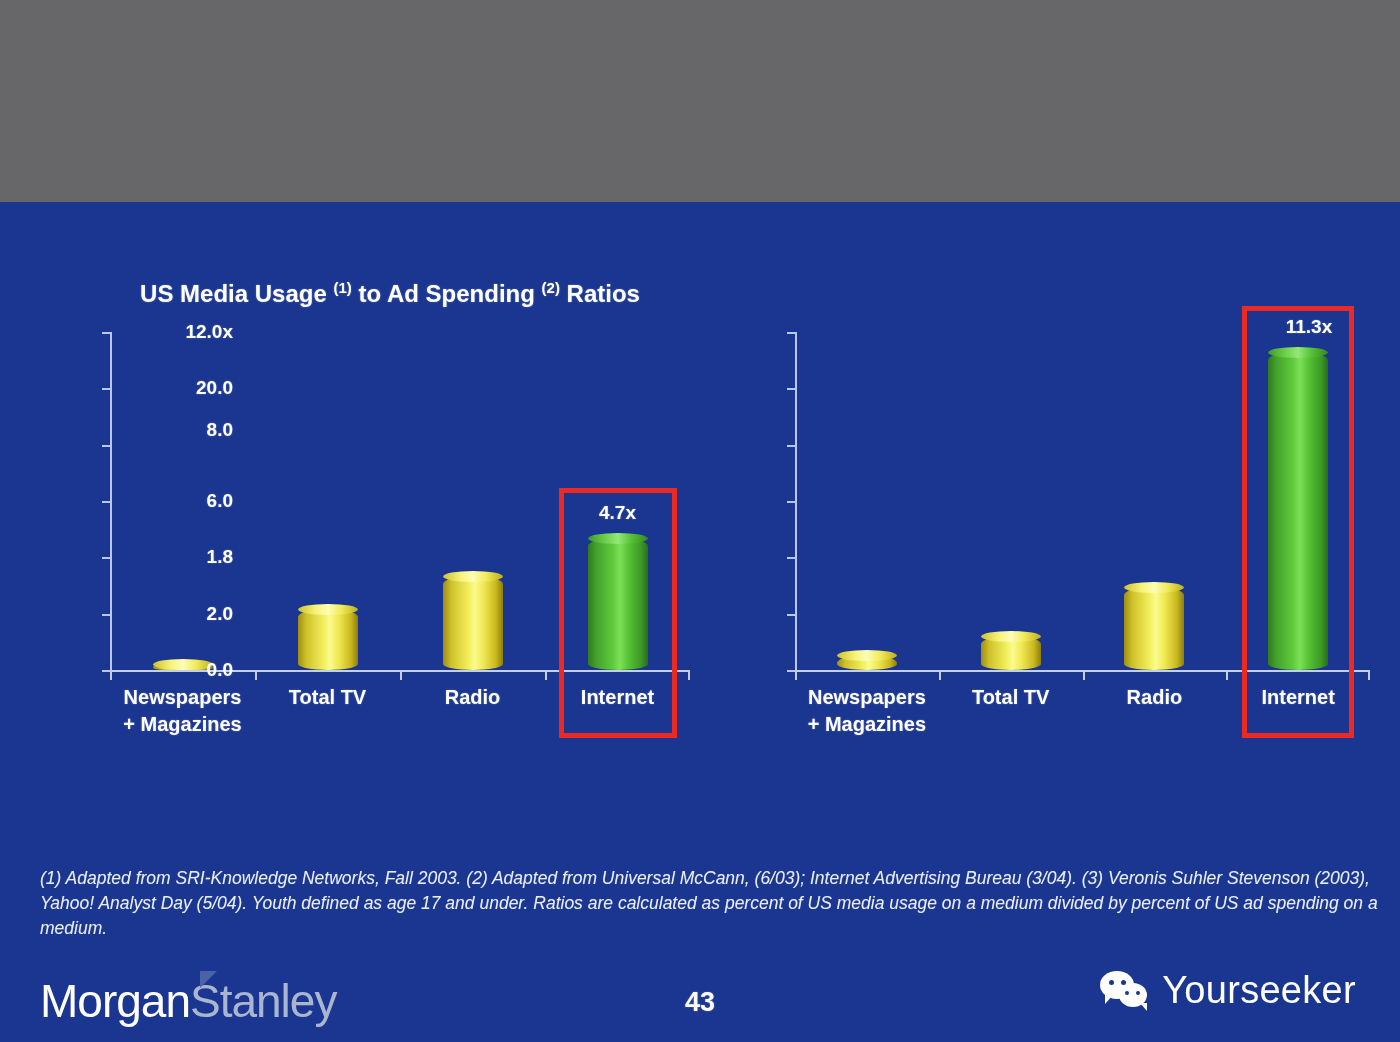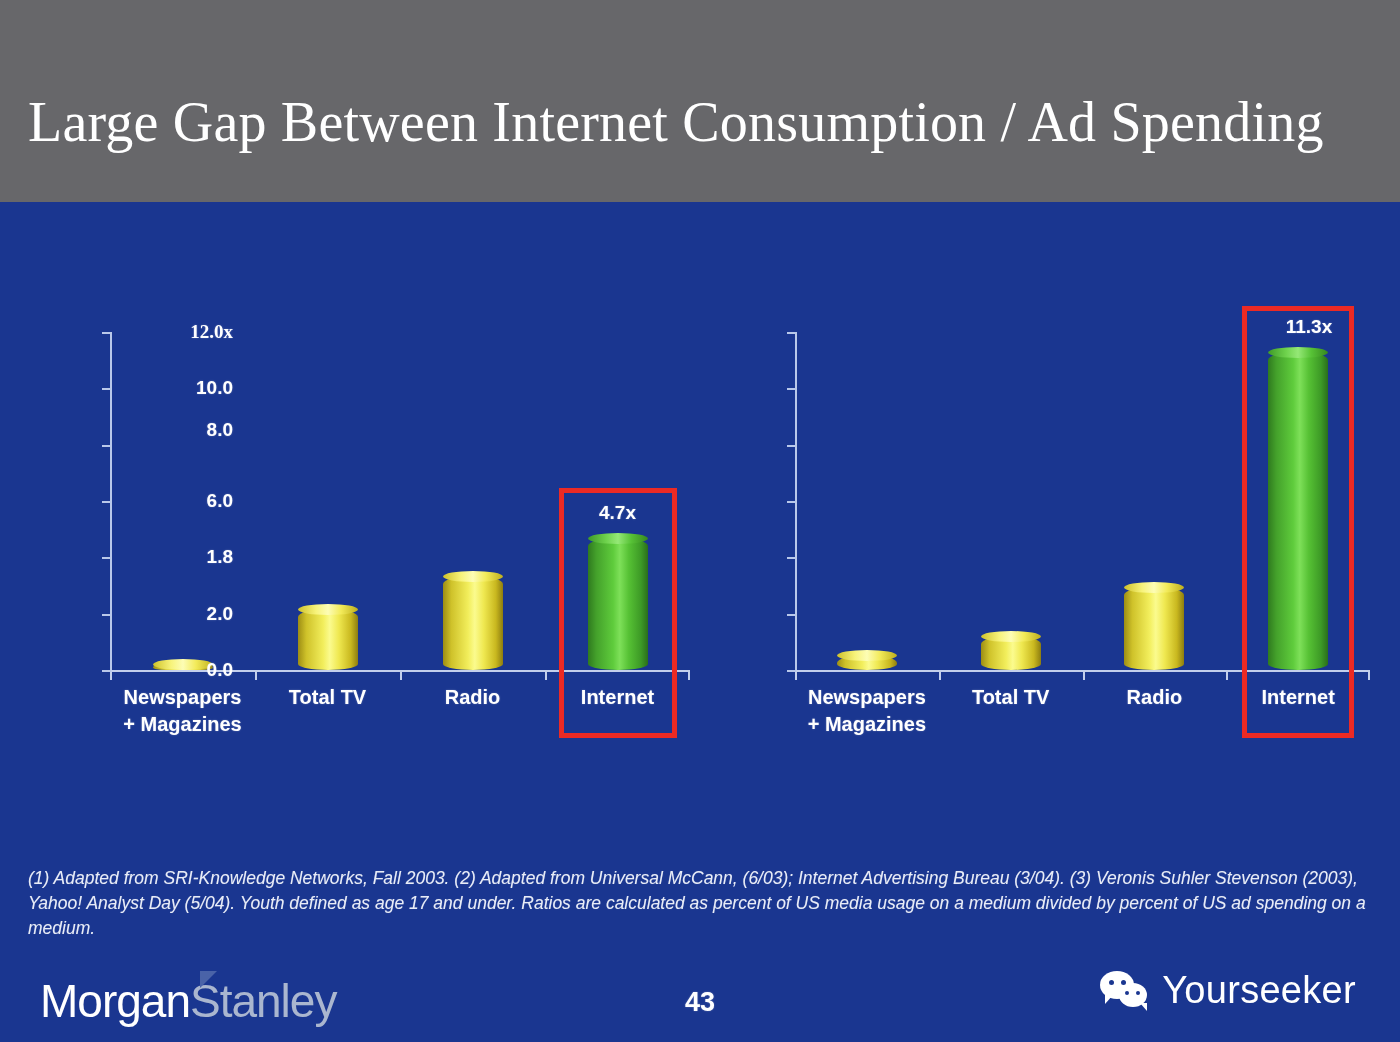--- a/index.html
+++ b/index.html
@@ -153,21 +153,21 @@
   .highlight-box {
     position: absolute;
     border: 5px solid #ec2a24;
     background: transparent;
     pointer-events: none;
   }
 
   
   #footnote {
     position: absolute;
-    left: 28px; top: 866px;
+    left: 40px; top: 866px;
     width: 1344px;
     color: #e8ecf7;
     font-size: 17.5px;
     font-style: italic;
     line-height: 25px;
     text-shadow: 0 0 1px rgba(255,255,255,.25);
   }
 
   
   #footer {
@@ -242,23 +242,25 @@
   .wechat-icon .d2 { left: 21px; top: 9px; }
   .wechat-icon .d3 { left: 25px; top: 20px; width: 4px; height: 4px; }
   .wechat-icon .d4 { left: 36px; top: 20px; width: 4px; height: 4px; }
 </style>
 </head>
 <body>
 
 <div id="slide">
 
   <div id="header"></div>
-  <div id="slide-title">Large Gap Between Internet Consumption / Ad Spending</div>
 
   <div class="chart-panel" id="chart-left">
+    <div class="chart-title">
+      <span>US Media Usage </span><sup>(1)</sup><span> to Ad Spending </span><sup>(2)</sup><span> Ratios</span>
+    </div>
     <div class="plot">
       <div class="plot-inner" id="plot-left">
           <div class="axis-v" style="left: 70px; top: 12px; height: 338px;"></div>
           <div class="axis-h" style="left: 70px; top: 350px; width: 580px;"></div>
           <div class="ytick-mark" style="left: 62px; top: 12px;"></div>
           <div class="ytick-mark" style="left: 62px; top: 68.3333px;"></div>
           <div class="ytick-mark" style="left: 62px; top: 124.667px;"></div>
           <div class="ytick-mark" style="left: 62px; top: 181px;"></div>
           <div class="ytick-mark" style="left: 62px; top: 237.333px;"></div>
           <div class="ytick-mark" style="left: 62px; top: 293.667px;"></div>
@@ -306,23 +308,23 @@
         </div>
     </div>
   </div>
 
   <div class="chart-panel" id="chart-right">
     <div class="plot">
       <div class="plot-inner" id="plot-right">
           <div class="axis-v" style="left: 65px; top: -23px; height: 338px;"></div>
           <div class="axis-h" style="left: 65px; top: 315px; width: 575px;"></div>
           <div class="ytick-mark" style="left: 57px; top: -23px;"></div>
-          <div class="ytick-label" style="top: -23px; right: 1157px; font-family: Liberation Serif, serif;">12.0x</div>
+          <div class="ytick-label" style="top: -23px; right: 1157px;">12.0x</div>
           <div class="ytick-mark" style="left: 57px; top: 33.3333px;"></div>
-          <div class="ytick-label" style="top: 33.3333px; right: 1157px;">10.0</div>
+          <div class="ytick-label" style="top: 33.3333px; right: 1157px;">20.0</div>
           <div class="ytick-mark" style="left: 57px; top: 89.6667px;"></div>
           <div class="ytick-label" style="top: 75px; right: 1157px;">8.0</div>
           <div class="ytick-mark" style="left: 57px; top: 146px;"></div>
           <div class="ytick-label" style="top: 146px; right: 1157px;">6.0</div>
           <div class="ytick-mark" style="left: 57px; top: 202.333px;"></div>
           <div class="ytick-label" style="top: 202.333px; right: 1157px;">1.8</div>
           <div class="ytick-mark" style="left: 57px; top: 258.667px;"></div>
           <div class="ytick-label" style="top: 258.667px; right: 1157px;">2.0</div>
           <div class="ytick-mark" style="left: 57px; top: 315px;"></div>
           <div class="ytick-label" style="top: 315px; right: 1157px;">0.0</div>

